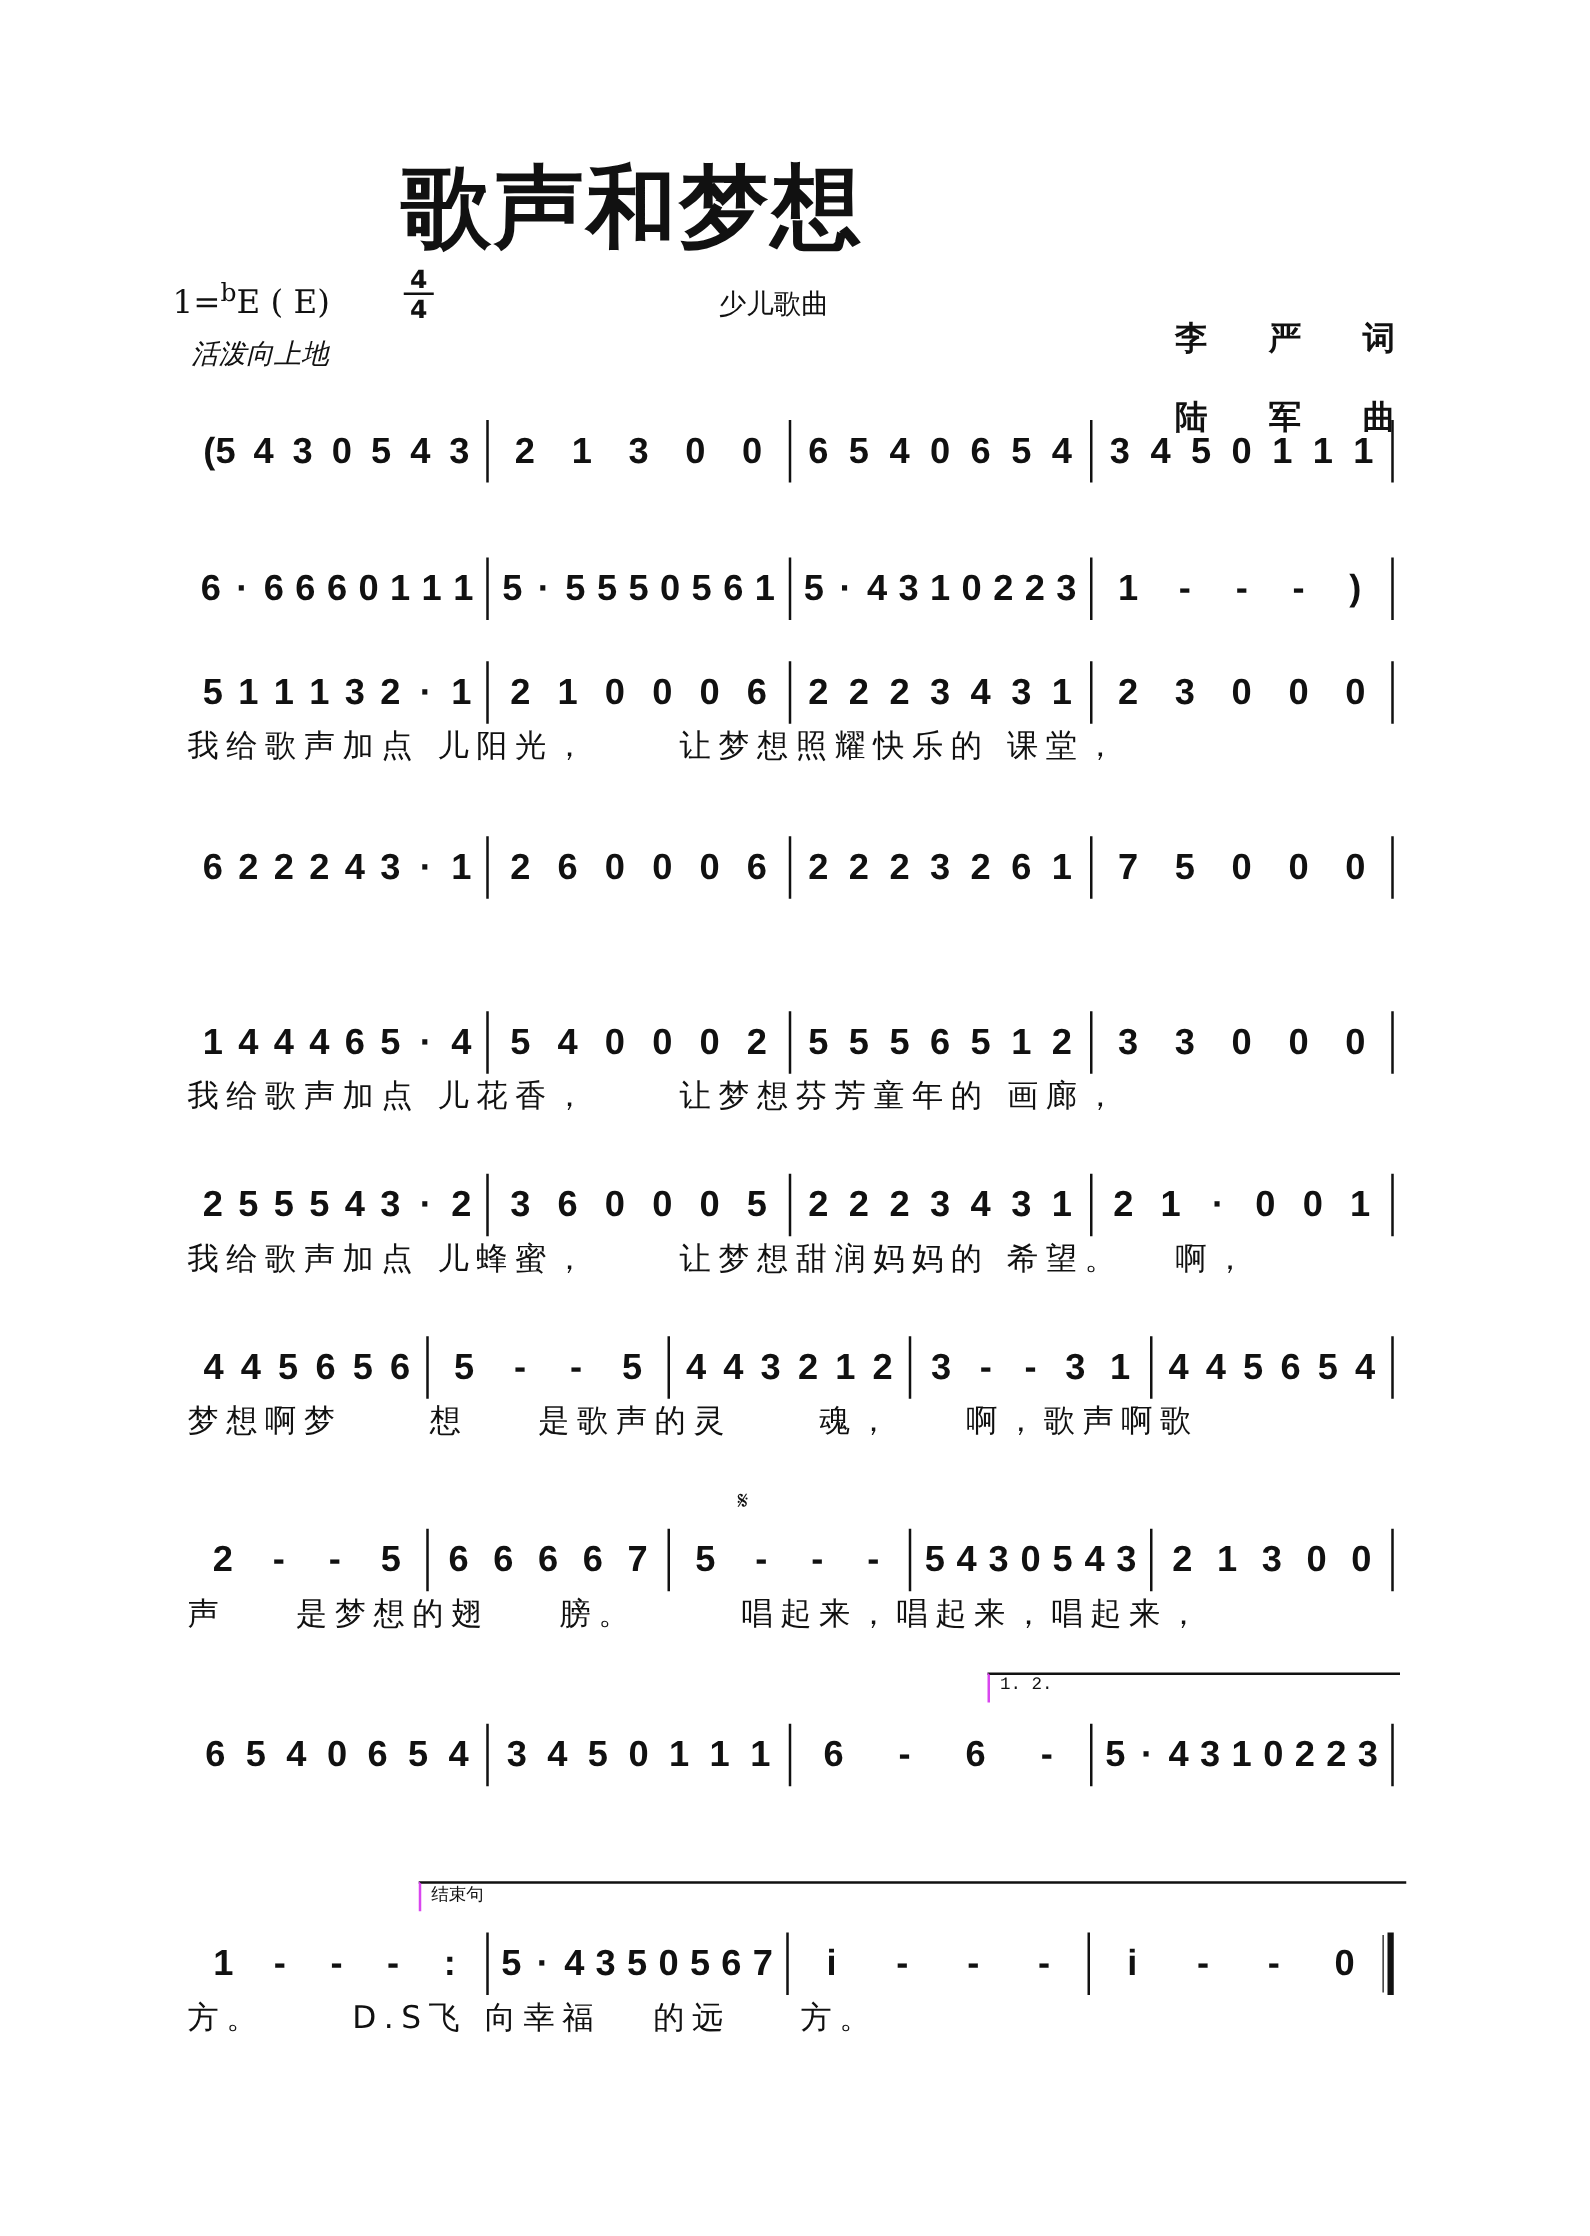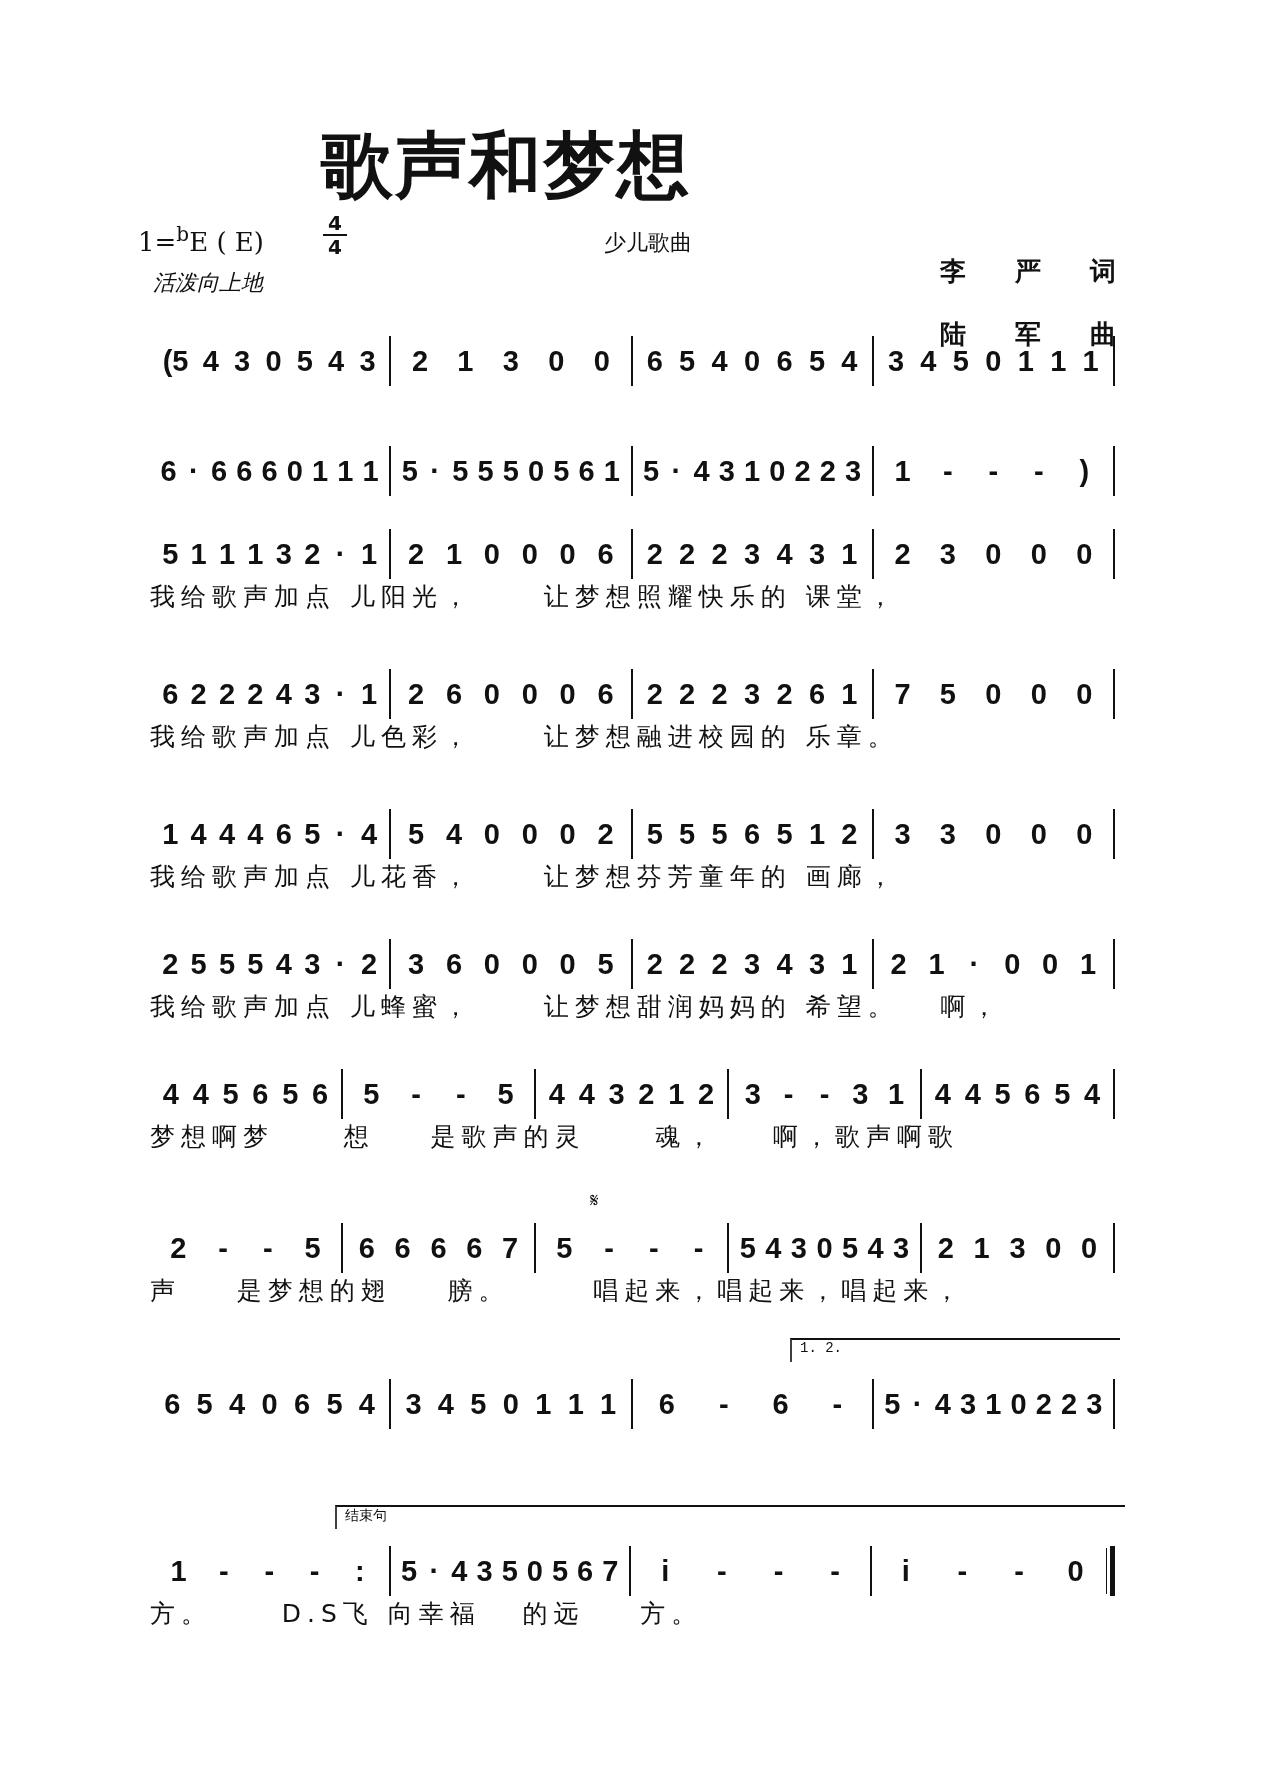--- a/index.html
+++ b/index.html
@@ -6,35 +6,35 @@
   body { width: 1272px; height: 1789px; position: relative; overflow: hidden;
          font-family: "DejaVu Sans", sans-serif; color: #111; }
   .title { position: absolute; top: 118px; left: 0; width: 1012px; text-align: center;
            font-size: 72px; font-weight: bold; letter-spacing: 2px; font-family: Liberation Sans, sans-serif; }
   .key { position: absolute; top: 222px; left: 138px; font-family: "DejaVu Serif", serif; font-size: 26px; }
   .key .flat { font-size: 20px; vertical-align: super; }
   .timesig { position: absolute; top: 212px; left: 323px; width: 24px; text-align: center;
              font-weight: bold; font-size: 20px; line-height: 22px; font-family: "DejaVu Sans", sans-serif; }
   .timesig .bar { border-top: 2px solid #111; }
   .tempo { position: absolute; top: 268px; left: 153px; font-size: 22px; font-style: italic; }
-  .genre { position: absolute; top: 228px; left: 604px; font-size: 22px; text-align: center; }
+  .genre { position: absolute; top: 228px; left: 575px; font-size: 22px; text-align: center; }
   .credits { position: absolute; top: 228px; left: 940px; font-size: 26px; font-weight: bold; line-height: 40px; }
   .credits div { letter-spacing: 20px; margin-top: 23px; }
 
   .line { position: absolute; left: 150px; width: 965px; }
   .notes { position: relative; height: 52px; display: flex; align-items: center; }
   .measure { flex: 1; display: flex; justify-content: space-around; align-items: center;
              font-family: "Liberation Sans", sans-serif; font-weight: bold; font-size: 29px;
              height: 52px; position: relative; padding: 0 6px; }
   .bar-line { width: 2px; height: 50px; background: #111; flex: 0 0 2px; }
   .bar-line.final { width: 5px; flex: 0 0 5px; box-shadow: -6px 0 0 -2px #111; }
   .note { position: relative; display: inline-block; min-width: 18px; text-align: center; }
   .lyrics { font-size: 25px; letter-spacing: 6px; white-space: pre; font-family: "DejaVu Sans", sans-serif; }
   .segno { position: absolute; font-size: 20px; }
-  .volta { position: absolute; border-top: 2px solid #111; border-left: 2px solid #404040; height: 22px; font-size: 14px; padding-left: 8px; font-family: "Liberation Mono", monospace; }
+  .volta { position: absolute; border-top: 2px solid #111; border-left: 2px solid #d946ef; height: 22px; font-size: 14px; padding-left: 8px; font-family: "Liberation Mono", monospace; }
 </style>
 </head>
 <body>
 
 <div class="title">歌声和梦想</div>
 
 <div class="key">
   <span>1=</span><span class="flat">b</span><span>E ( E)</span>
 </div>
 <div class="timesig">
@@ -216,21 +216,20 @@
         <div class="bar-line"></div>
         <div class="measure">
           <span class="note">7</span>
           <span class="note">5</span>
           <span class="note">0</span>
           <span class="note">0</span>
           <span class="note">0</span>
         </div>
         <div class="bar-line"></div>
       </div>
-      <div class="lyrics">我给歌声加点 儿色彩，     让梦想融进校园的 乐章。</div>
     </div>
     <div class="line" style="top: 808px;">
       <div class="notes">
         <div class="measure">
           <span class="note">1</span>
           <span class="note">4</span>
           <span class="note">4</span>
           <span class="note">4</span>
           <span class="note">6</span>
           <span class="note">5</span>

